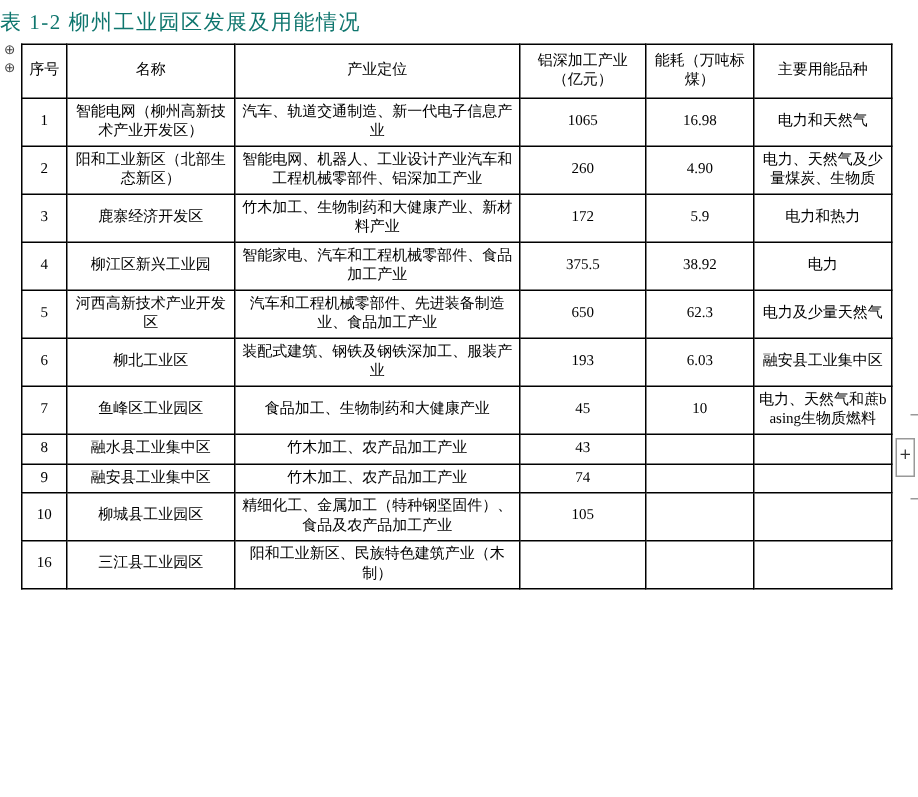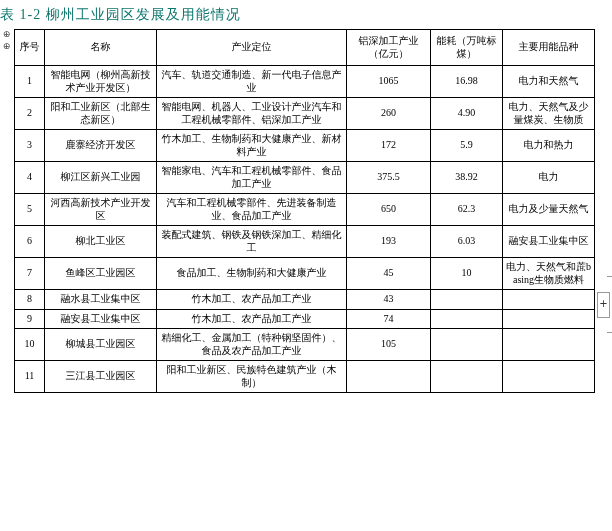--- a/index.html
+++ b/index.html
@@ -181,21 +181,21 @@
           <td>5</td>
           <td>河西高新技术产业开发区</td>
           <td>汽车和工程机械零部件、先进装备制造业、食品加工产业</td>
           <td>650</td>
           <td>62.3</td>
           <td>电力及少量天然气</td>
         </tr>
         <tr>
           <td>6</td>
           <td>柳北工业区</td>
-          <td>装配式建筑、钢铁及钢铁深加工、精细化工</td>
+          <td>装配式建筑、钢铁及钢铁深加工、服装产业</td>
           <td>193</td>
           <td>6.03</td>
           <td>融安县工业集中区</td>
         </tr>
         <tr>
           <td>7</td>
           <td>鱼峰区工业园区</td>
           <td>食品加工、生物制药和大健康产业</td>
           <td>45</td>
           <td>10</td>
@@ -219,21 +219,21 @@
         </tr>
         <tr>
           <td>10</td>
           <td>柳城县工业园区</td>
           <td>精细化工、金属加工（特种钢坚固件）、食品及农产品加工产业</td>
           <td>105</td>
           <td></td>
           <td></td>
         </tr>
         <tr>
-          <td>11</td>
+          <td>16</td>
           <td>三江县工业园区</td>
           <td>阳和工业新区、民族特色建筑产业（木制）</td>
           <td></td>
           <td></td>
           <td></td>
         </tr>
       </tbody>
     </table>
   </div>
 

